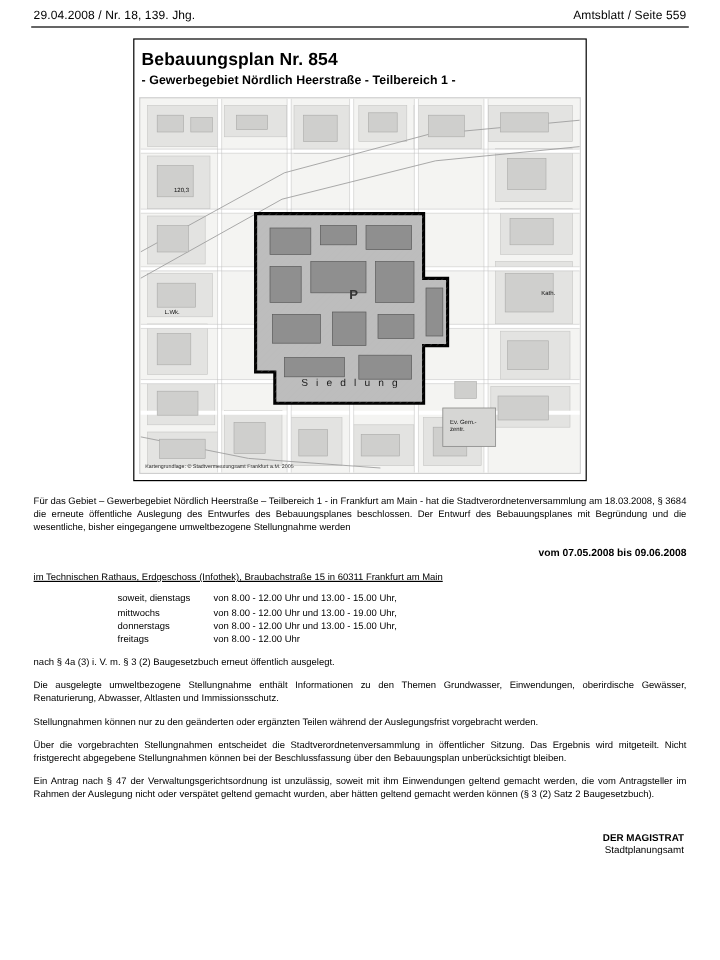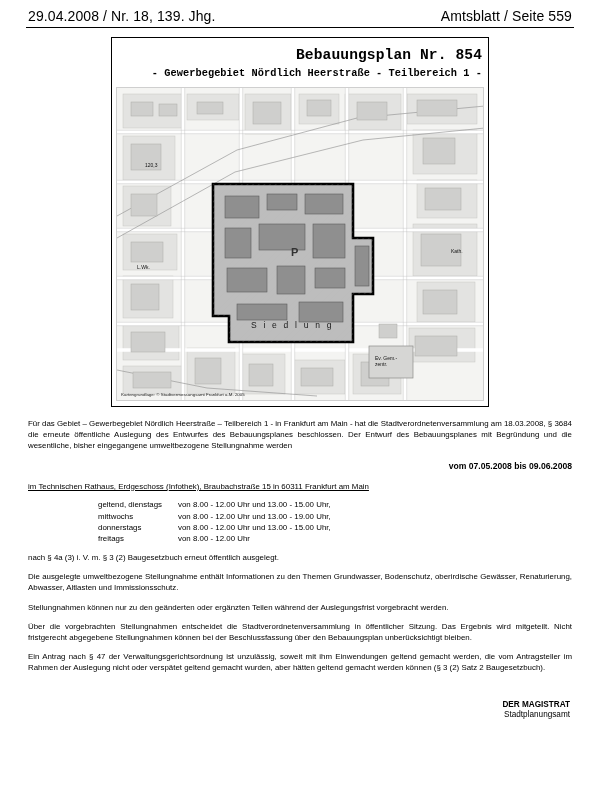--- a/index.html
+++ b/index.html
@@ -19,21 +19,21 @@
     width: 600px;
     height: 800px;
     box-sizing: border-box;
     padding: 8px 26px 0 26px;
   }
   
   .runhead {
     display: flex;
     justify-content: space-between;
     align-items: baseline;
-    font-size: 14px;
+    font-size: 10px;
     letter-spacing: 0.1px;
     padding: 0 2px 3px 2px;
   }
   .runhead .left { }
   .runhead .right { }
   .rule {
     border-bottom: 1.3px solid #000;
     margin: 0 0 9px 0;
   }
   
@@ -52,23 +52,22 @@
   }
   
   .figure {
     border: 1.1px solid #000;
     margin: 0 auto 11px auto;
     width: 378px;
     box-sizing: border-box;
     background: #ffffff;
   }
   .fig-caption {
-    text-align: right;
+    text-align: left;
     padding: 9px 6px 2px 6px;
-    font-family: Liberation Mono, monospace;
   }
   .fig-caption .line1 {
     font-size: 14.6px;
     font-weight: bold;
     letter-spacing: 0.1px;
   }
   .fig-caption .line2 {
     font-size: 10.3px;
     font-weight: bold;
     margin-top: 4px;
@@ -298,39 +297,39 @@
 
   <div class="body">
     <p>Für das Gebiet – Gewerbegebiet Nördlich Heerstraße – Teilbereich 1 - in Frankfurt am Main - hat die Stadtverordnetenversammlung am 18.03.2008, § 3684 die erneute öffentliche Auslegung des Entwurfes des Bebauungsplanes beschlossen. Der Entwurf des Bebauungsplanes mit Begründung und die wesentliche, bisher eingegangene umweltbezogene Stellungnahme werden</p>
 
     <div class="center-bold">vom 07.05.2008 bis 09.06.2008</div>
 
     <p class="tight">im Technischen Rathaus, Erdgeschoss (Infothek), Braubachstraße 15 in 60311 Frankfurt am Main</p>
 
     <div class="hours">
       <div class="hours-row">
-        <div class="day">geltend, dienstags</div>
+        <div class="day">soweit, dienstags</div>
         <div class="time">von 8.00 - 12.00 Uhr und 13.00 - 15.00 Uhr,</div>
       </div>
       <div class="hours-row">
         <div class="day">mittwochs</div>
         <div class="time">von 8.00 - 12.00 Uhr und 13.00 - 19.00 Uhr,</div>
       </div>
       <div class="hours-row">
         <div class="day">donnerstags</div>
         <div class="time">von 8.00 - 12.00 Uhr und 13.00 - 15.00 Uhr,</div>
       </div>
       <div class="hours-row">
         <div class="day">freitags</div>
         <div class="time">von 8.00 - 12.00 Uhr</div>
       </div>
     </div>
 
     <p>nach § 4a (3) i. V. m. § 3 (2) Baugesetzbuch erneut öffentlich ausgelegt.</p>
-    <p>Die ausgelegte umweltbezogene Stellungnahme enthält Informationen zu den Themen Grundwasser, Bodenschutz, oberirdische Gewässer, Renaturierung, Abwasser, Altlasten und Immissionsschutz.</p>
+    <p>Die ausgelegte umweltbezogene Stellungnahme enthält Informationen zu den Themen Grundwasser, Einwendungen, oberirdische Gewässer, Renaturierung, Abwasser, Altlasten und Immissionsschutz.</p>
     <p>Stellungnahmen können nur zu den geänderten oder ergänzten Teilen während der Auslegungsfrist vorgebracht werden.</p>
     <p>Über die vorgebrachten Stellungnahmen entscheidet die Stadtverordnetenversammlung in öffentlicher Sitzung. Das Ergebnis wird mitgeteilt. Nicht fristgerecht abgegebene Stellungnahmen können bei der Beschlussfassung über den Bebauungsplan unberücksichtigt bleiben.</p>
     <p>Ein Antrag nach § 47 der Verwaltungsgerichtsordnung ist unzulässig, soweit mit ihm Einwendungen geltend gemacht werden, die vom Antragsteller im Rahmen der Auslegung nicht oder verspätet geltend gemacht wurden, aber hätten geltend gemacht werden können (§ 3 (2) Satz 2 Baugesetzbuch).</p>
   </div>
 
   <div class="signature">
     <div class="l1">DER MAGISTRAT</div>
     <div class="l2">Stadtplanungsamt</div>
   </div>
 

